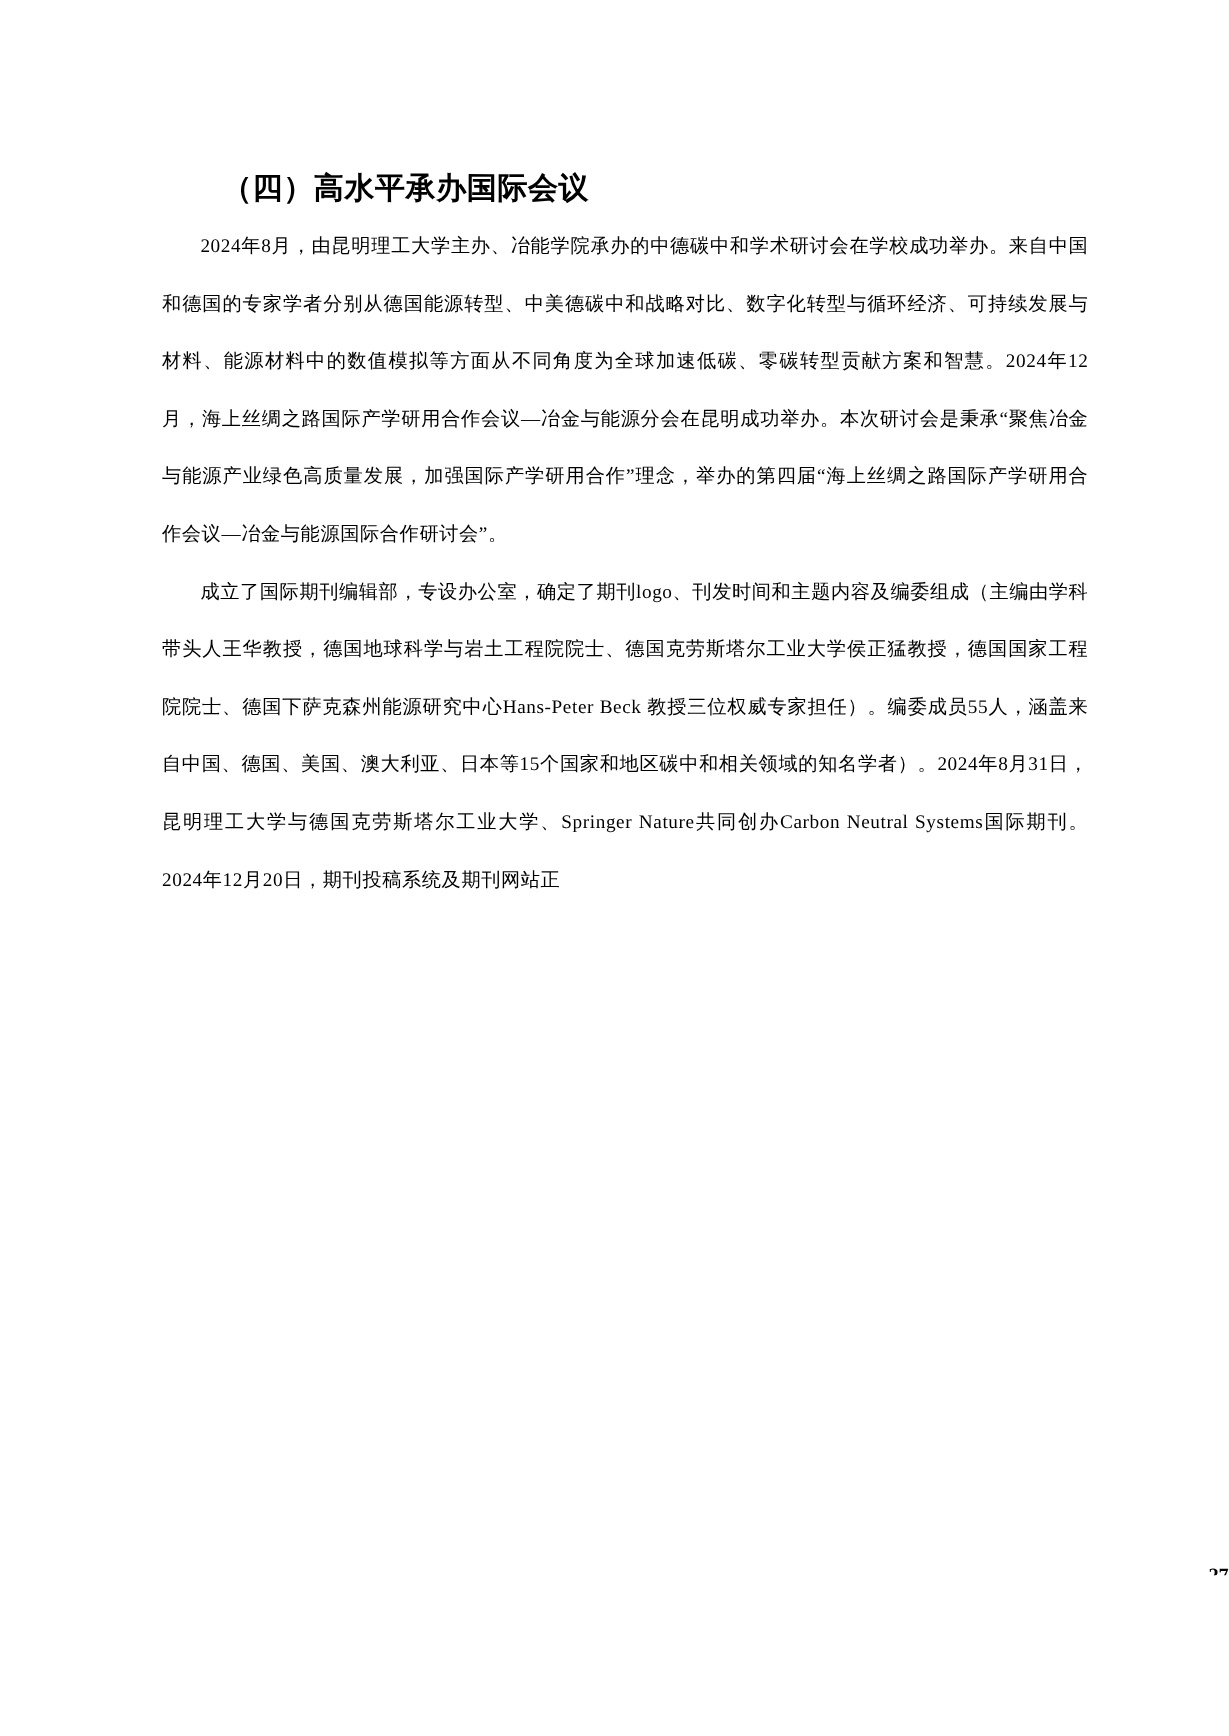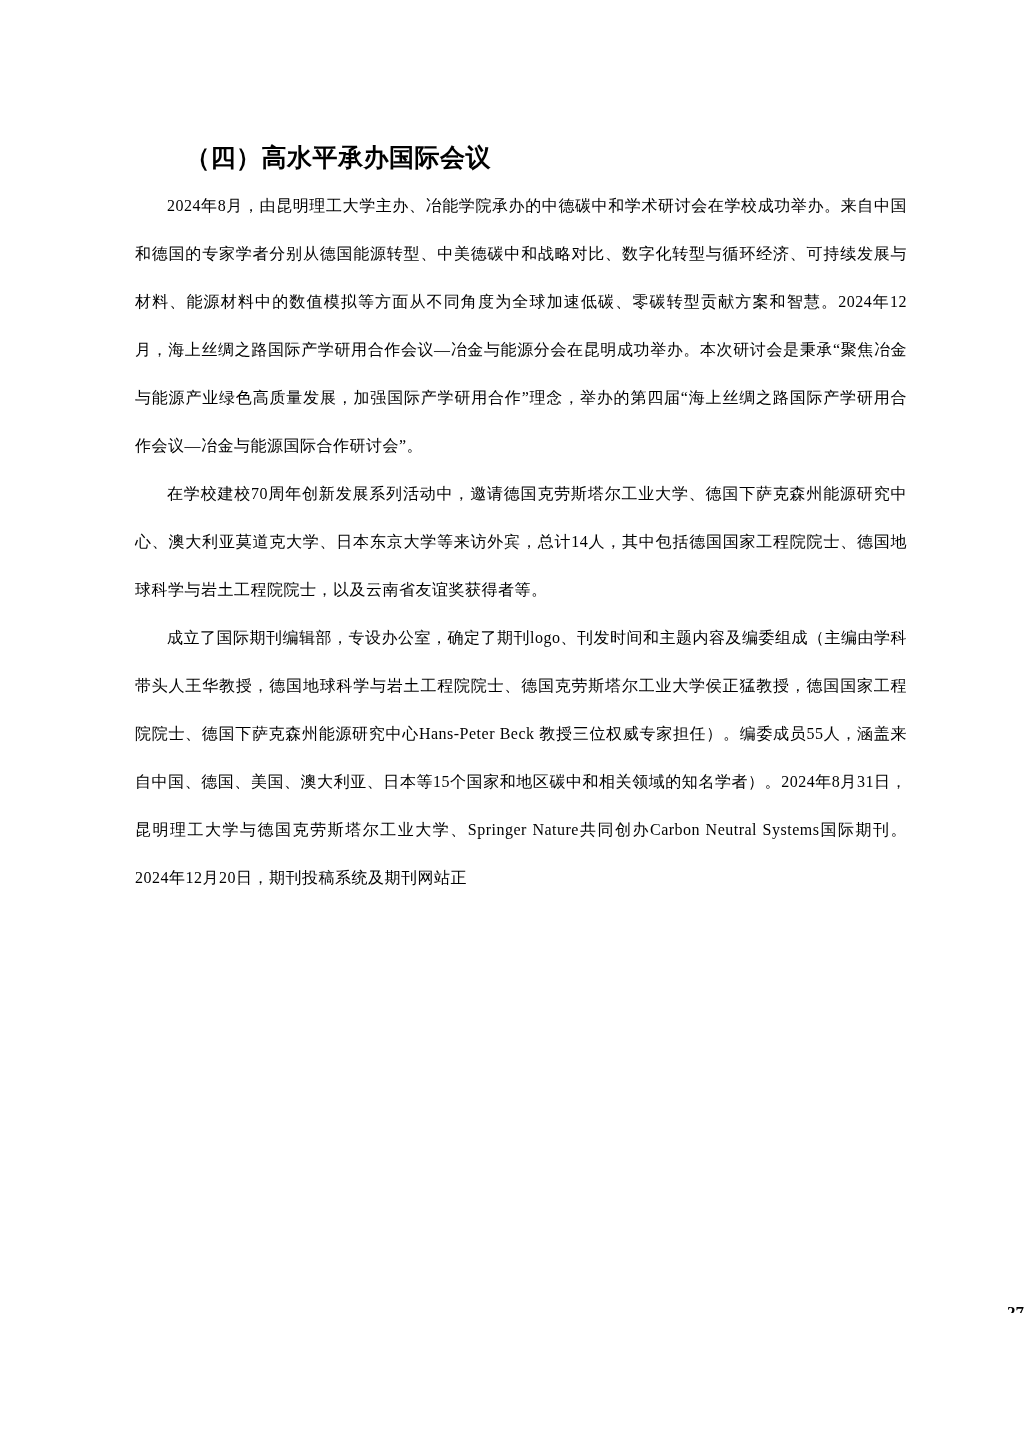--- a/index.html
+++ b/index.html
@@ -51,21 +51,20 @@
 <body>
 
 <div class="page">
 
   <section>
     <h2 class="section-heading">（四）高水平承办国际会议</h2>
     <p class="section-paragraph">2024年8月，由昆明理工大学主办、冶能学院承办的中德碳中和学术研讨会在学校成功举办。来自中国和德国的专家学者分别从德国能源转型、中美德碳中和战略对比、数字化转型与循环经济、可持续发展与材料、能源材料中的数值模拟等方面从不同角度为全球加速低碳、零碳转型贡献方案和智慧。2024年12月，海上丝绸之路国际产学研用合作会议—冶金与能源分会在昆明成功举办。本次研讨会是秉承“聚焦冶金与能源产业绿色高质量发展，加强国际产学研用合作”理念，举办的第四届“海上丝绸之路国际产学研用合作会议—冶金与能源国际合作研讨会”。</p>
   </section>
 
   <section>
-    <p class="section-paragraph">在学校建校70周年创新发展系列活动中，邀请德国克劳斯塔尔工业大学、德国下萨克森州能源研究中心、澳大利亚莫道克大学、日本东京大学等来访外宾，总计14人，其中包括德国国家工程院院士、德国地球科学与岩土工程院院士，以及云南省友谊奖获得者等。</p>
   </section>
 
   <section>
     <p class="section-paragraph">成立了国际期刊编辑部，专设办公室，确定了期刊logo、刊发时间和主题内容及编委组成（主编由学科带头人王华教授，德国地球科学与岩土工程院院士、德国克劳斯塔尔工业大学侯正猛教授，德国国家工程院院士、德国下萨克森州能源研究中心Hans-Peter Beck 教授三位权威专家担任）。编委成员55人，涵盖来自中国、德国、美国、澳大利亚、日本等15个国家和地区碳中和相关领域的知名学者）。2024年8月31日，昆明理工大学与德国克劳斯塔尔工业大学、Springer Nature共同创办Carbon Neutral Systems国际期刊。2024年12月20日，期刊投稿系统及期刊网站正</p>
   </section>
 
   <div class="page-number">27</div>
 
 </div>
 

